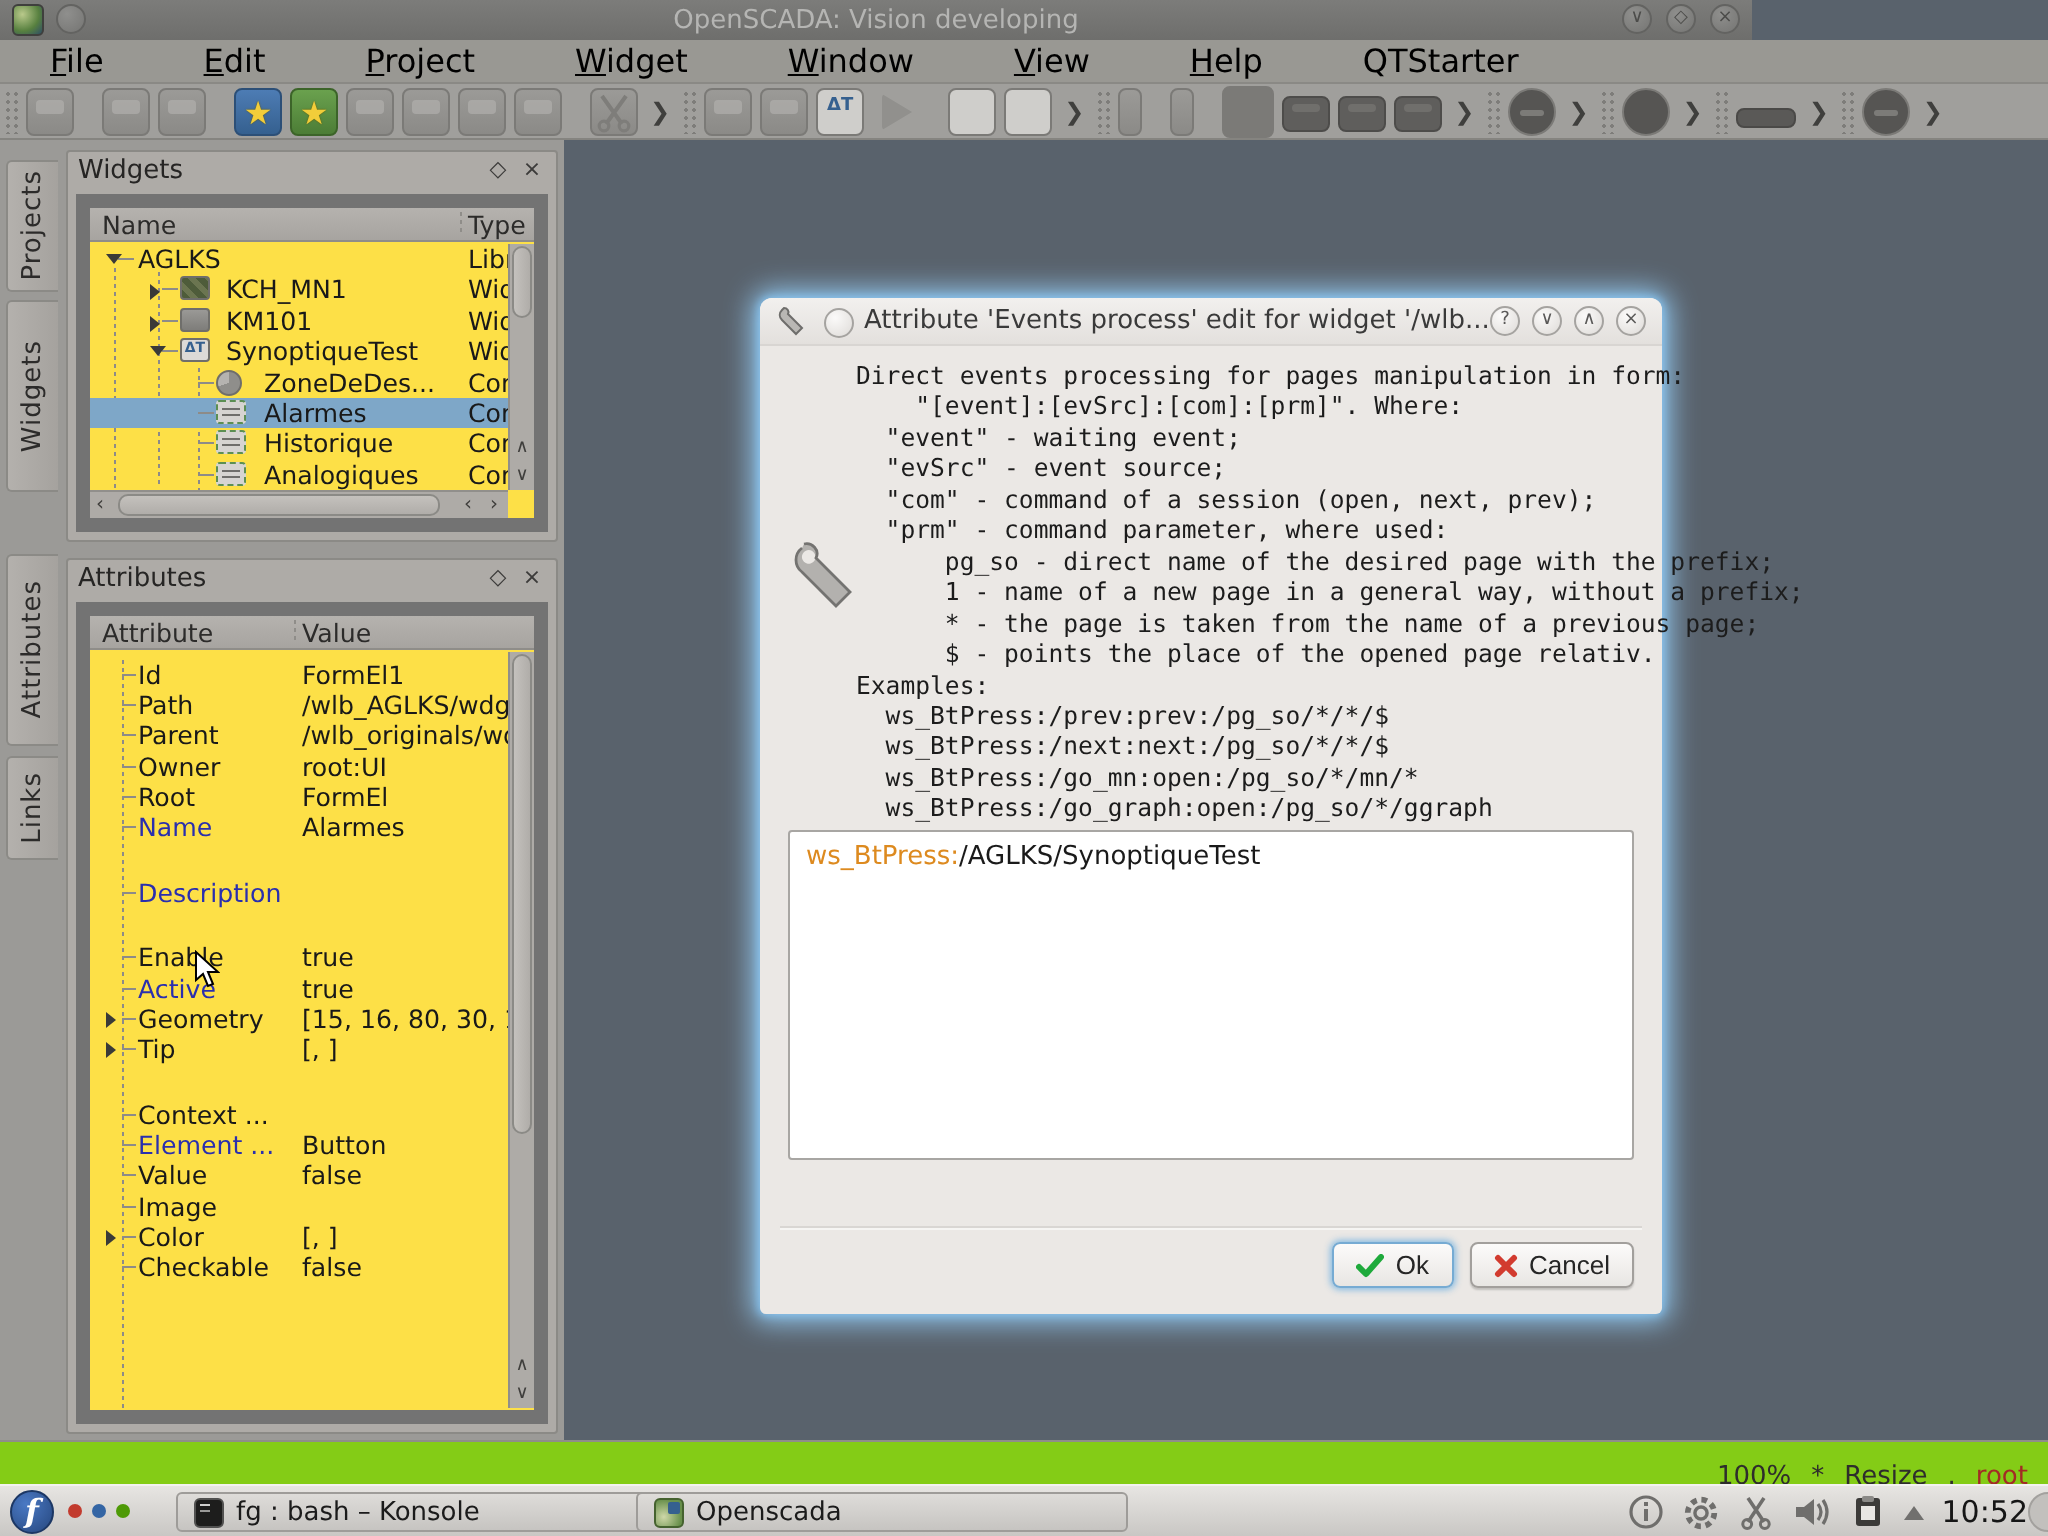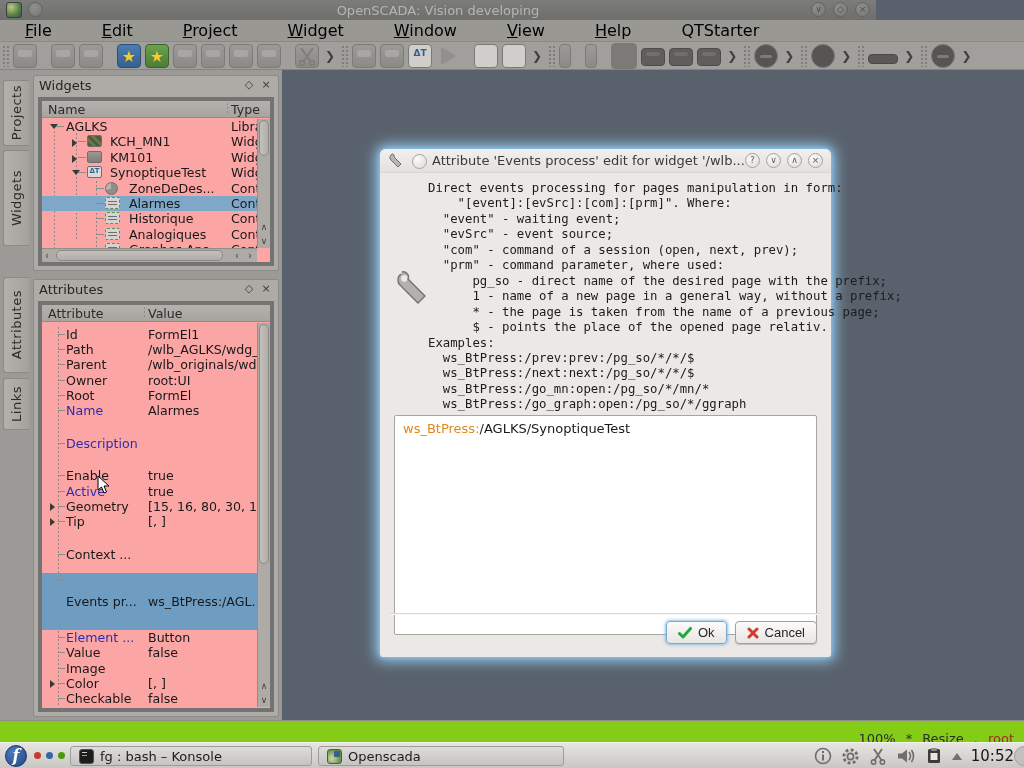--- a/index.html
+++ b/index.html
@@ -61,22 +61,22 @@
   .vtab{position:absolute;left:3px;width:26px;border:1px solid #8b8a86;border-right:none;
     border-radius:3px 0 0 3px;background:linear-gradient(90deg,#b4b1ad,#a5a29e);
     color:#2c2b2a;font-size:13px;display:flex;align-items:center;justify-content:center}
   .vtab span{writing-mode:vertical-rl;transform:rotate(180deg);letter-spacing:.5px}
 
   
   .panel{position:absolute;background:#aeaba7;border:1px solid #8b8a86;border-radius:2px}
   .panel-head{height:18px;display:flex;align-items:center;padding:0 5px;color:#262524;font-size:13px}
   .panel-head .sp{flex:1}
   .ph-btn{width:14px;height:14px;text-align:center;line-height:13px;font-size:11px;color:#3c3b3a;margin-left:3px}
-  .tree{position:absolute;left:4px;right:4px;top:21px;bottom:4px;background:#fca5a5;
-    border:4px solid #737373;overflow:hidden}
+  .tree{position:absolute;left:4px;right:4px;top:21px;bottom:4px;background:#fde047;
+    border:7px solid #737373;overflow:hidden}
   .tree-head{height:17px;background:linear-gradient(#b5b2ae,#a7a4a0);border-bottom:1px solid #8f8d89;
     position:relative;font-size:12.6px;color:#2c2b2a}
   .tree-head .c1{position:absolute;left:6px;top:1px}
   .tree-head .cdiv{position:absolute;top:2px;bottom:2px;width:1px;
     background:repeating-linear-gradient(#8f8d89 0 2px,transparent 2px 4px)}
   .rows{position:absolute;left:0;right:0;font-size:12.6px;color:#191919}
 
   
   .wrow{position:relative;height:15.4px;white-space:nowrap}
   .wrow.sel{background:#7ea7c8}
@@ -138,21 +138,21 @@
     background:linear-gradient(#f2f0ee,#e3e0dd);border-bottom:1px solid #d8d5d2}
   .dlg-title .ttxt{position:absolute;left:52px;top:0;line-height:24px;font-size:13px;color:#3a3a3a}
   .rbtn{width:15px;height:15px;border-radius:50%;border:1px solid #a5a3a0;
     background:radial-gradient(circle at 35% 30%,#fbfaf9,#dedbd8);color:#5a5958;
     font-size:9px;line-height:13px;text-align:center}
   .dlg-title .left{position:absolute;left:8px;top:4px;display:flex;gap:8px;align-items:center}
   .dlg-title .right{position:absolute;right:8px;top:4px;display:flex;gap:6px}
   .dlg-help{position:absolute;left:48px;top:32px;font-size:12.3px;line-height:15.45px;
     color:#1c1c1c;white-space:pre}
   .wrench-big{position:absolute;left:14px;top:122px}
-  .dlg-input{position:absolute;left:14px;right:14px;top:266px;height:220px;background:#fff;
+  .dlg-input{position:absolute;left:14px;right:14px;top:266px;height:165px;background:#fff;
     border:1px solid #a8a6a3;border-radius:2px;padding:5px 8px;font-size:13px;line-height:16px}
   .dlg-input .pfx{color:#dd8a1f}
   .dlg-input .val{color:#1a1a1a}
   .dlg-sep{position:absolute;left:10px;right:10px;top:464px;height:1px;background:#d9d6d3;box-shadow:0 1px 0 #f6f5f3}
   .dlg-btns{position:absolute;right:14px;top:472px;display:flex;gap:8px}
   .btn{height:23px;border-radius:4px;padding:0 11px;display:flex;align-items:center;gap:6px;
     font-size:13px;color:#262626;background:linear-gradient(#fcfbfa,#e8e6e3);
     border:1px solid #a29f9c;box-shadow:0 1px 1px rgba(0,0,0,.18)}
   .btn.focus{border-color:#76abd3;box-shadow:0 0 3px 1px rgba(120,180,225,.85)}
 
@@ -419,24 +419,20 @@
         </div>
         <div class="arow">
           <span class="aexp"></span>
           <span class="alabel">Tip</span>
           <span class="avalue">[, ]</span>
         </div>
         <div class="arow mt18">
           <span class="alabel">Context ...</span>
           <span class="avalue"></span>
         </div>
-        <div class="arow sel mt11">
-          <span class="alabel">Events pr...</span>
-          <span class="avalue">ws_BtPress:/AGL...</span>
-        </div>
         <div class="arow">
           <span class="alabel blue">Element ...</span>
           <span class="avalue">Button</span>
         </div>
         <div class="arow">
           <span class="alabel">Value</span>
           <span class="avalue">false</span>
         </div>
         <div class="arow">
           <span class="alabel">Image</span>
@@ -532,21 +528,21 @@
     </div>
   </div>
 
   <div class="taskbar">
     <div class="fedora">f</div>
     <div class="pager">
       <i style="background:#c23b2e"></i>
       <i style="background:#3465a4"></i>
       <i style="background:#4e9a06"></i>
     </div>
-    <div class="task" style="left:70px;width:242px">
+    <div class="task" style="left:88px;width:242px">
       <span class="tico konsole"></span>
       <span>fg : bash – Konsole</span>
     </div>
     <div class="task" style="left:318px;width:246px">
       <span class="tico oscada"></span>
       <span>Openscada</span>
     </div>
     <div class="tray">
       <svg width="18" height="18" viewBox="0 0 18 18">
         <circle cx="9" cy="9" r="7.5" fill="none" stroke="#6f6e6c" stroke-width="1.6"></circle>

